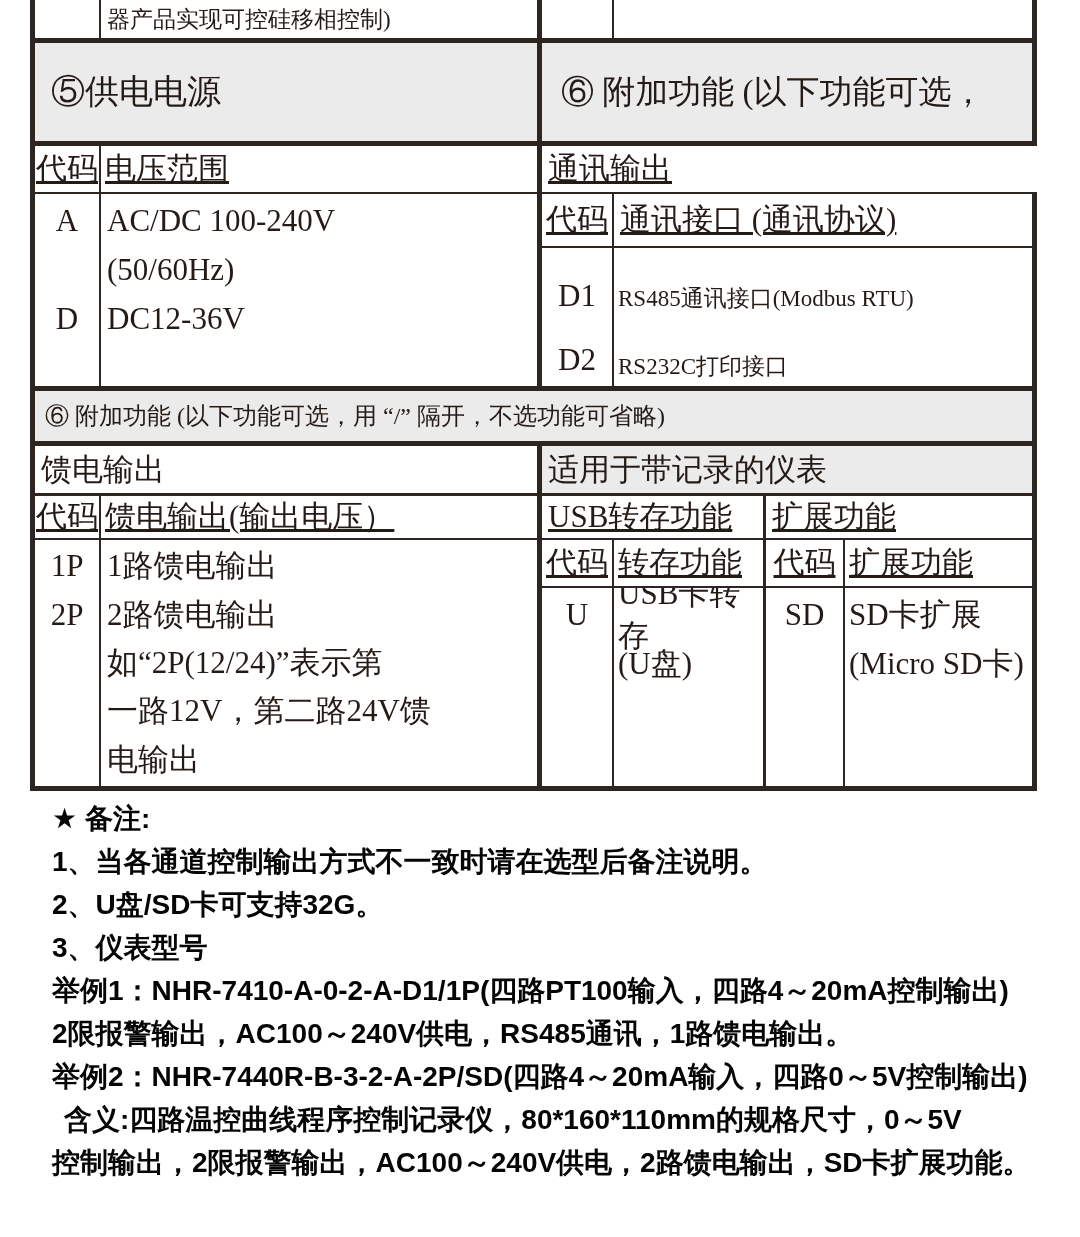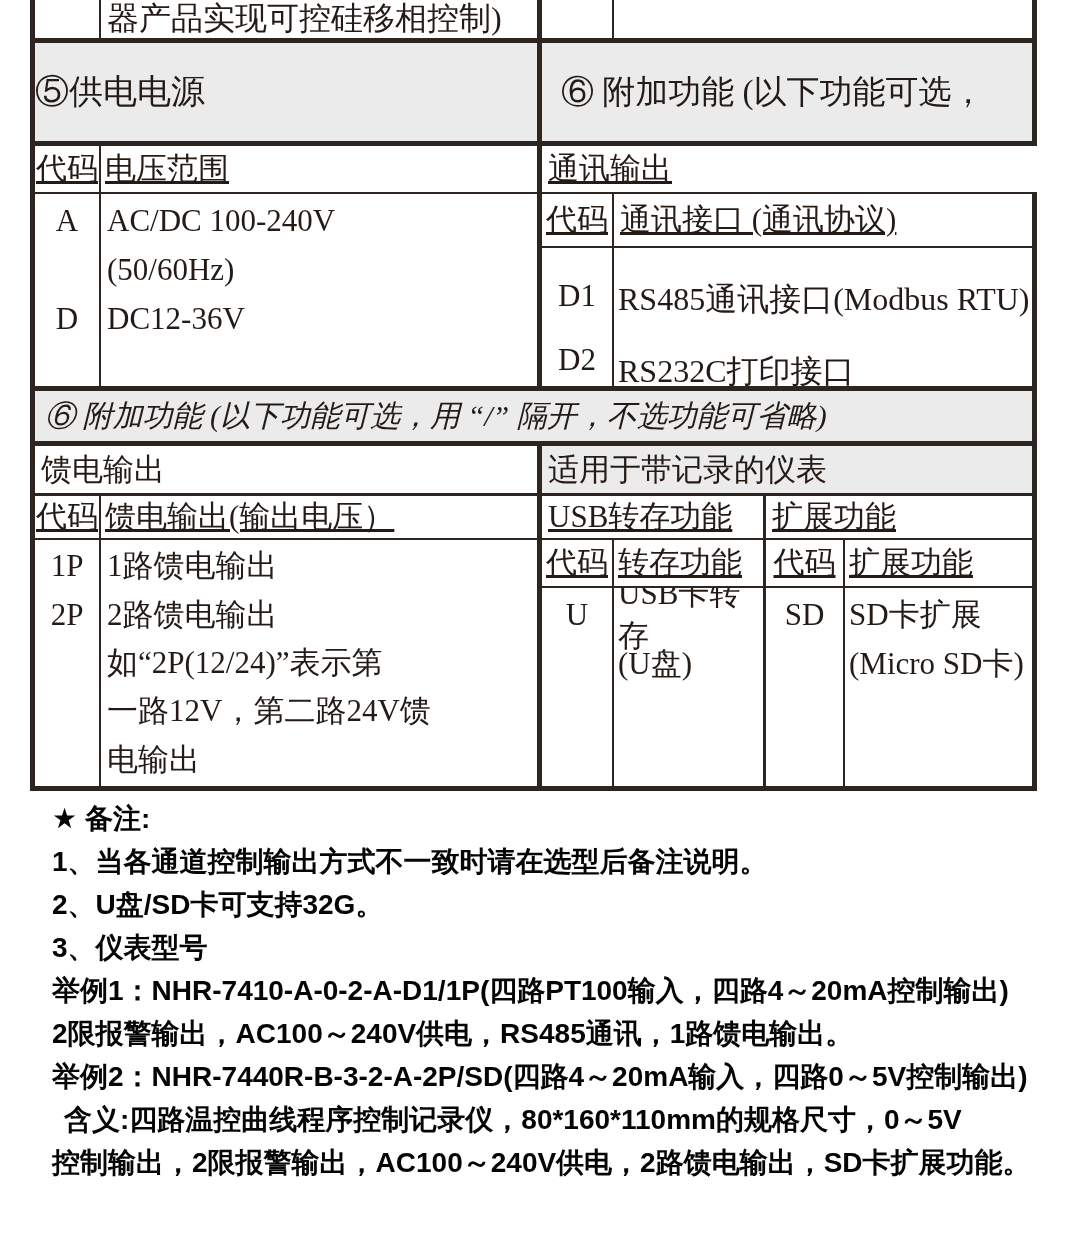--- a/index.html
+++ b/index.html
@@ -13,38 +13,38 @@
     position: absolute; left: 30px; top: 0;
     width: 1007px; height: 791px;
     display: grid;
     grid-template-columns: 69px 438px 75px 151px 80px 194px;
     grid-template-rows: 43px 103px 48px 54px 143px 55px 50px 44px 48px 203px;
     font-size: 31px;
   }
   .c { border: 0 solid #2e2520; display: flex; align-items: center; overflow: hidden; }
   .gray { background: #ebebeb; }
   .center { justify-content: center; }
-  .pl4 { padding-left: 4px; } .pl6 { padding-left: 6px; } .pl10 { padding-left: 10px; } .pl16 { }
+  .pl4 { padding-left: 4px; } .pl6 { padding-left: 6px; } .pl10 { padding-left: 10px; } .pl16 { padding-left: 16px; }
 
   .bl2 { border-left-width: 2px; } .bl3 { border-left-width: 3px; } .bl5 { border-left-width: 5px; }
   .br5 { border-right-width: 5px; }
   .bb2 { border-bottom-width: 2px; text-decoration: underline; } .bb3 { border-bottom-width: 3px; } .bb5 { border-bottom-width: 5px; }
 
   
   .stack { flex-direction: column; align-items: stretch; justify-content: flex-start; padding-top: 2px; }
   .stack > div { height: 49px; display: flex; align-items: center; }
   .stack.h48 > div { height: 48.4px; }
   .stack.h47 > div { height: 47.6px; margin-top: 28px; }
   .stack.codes > div { justify-content: center; }
 
   .title5 { font-size: 34px; }
   .title6 { font-size: 33px; flex-direction: column; align-items: stretch; justify-content: center; }
   .title6 > div { height: 48px; display: flex; align-items: center; padding-left: 19px; }
-  .fulltitle { font-size: 30px; font-style: italic; }
-  .big { font-size: 32px; }
+  .fulltitle { font-size: 24px; }
+  .big { font-size: 23px; }
 
   
   .notes {
     position: absolute; left: 52px; top: 798px; width: 1010px;
     font-family: "Liberation Sans", "DejaVu Sans", sans-serif;
     font-weight: 700; font-size: 28px; color: #050505;
   }
   .notes > div { height: 42.9px; display: flex; align-items: center; white-space: nowrap; }
   .notes > div.indent { padding-left: 12px; }
 </style>

